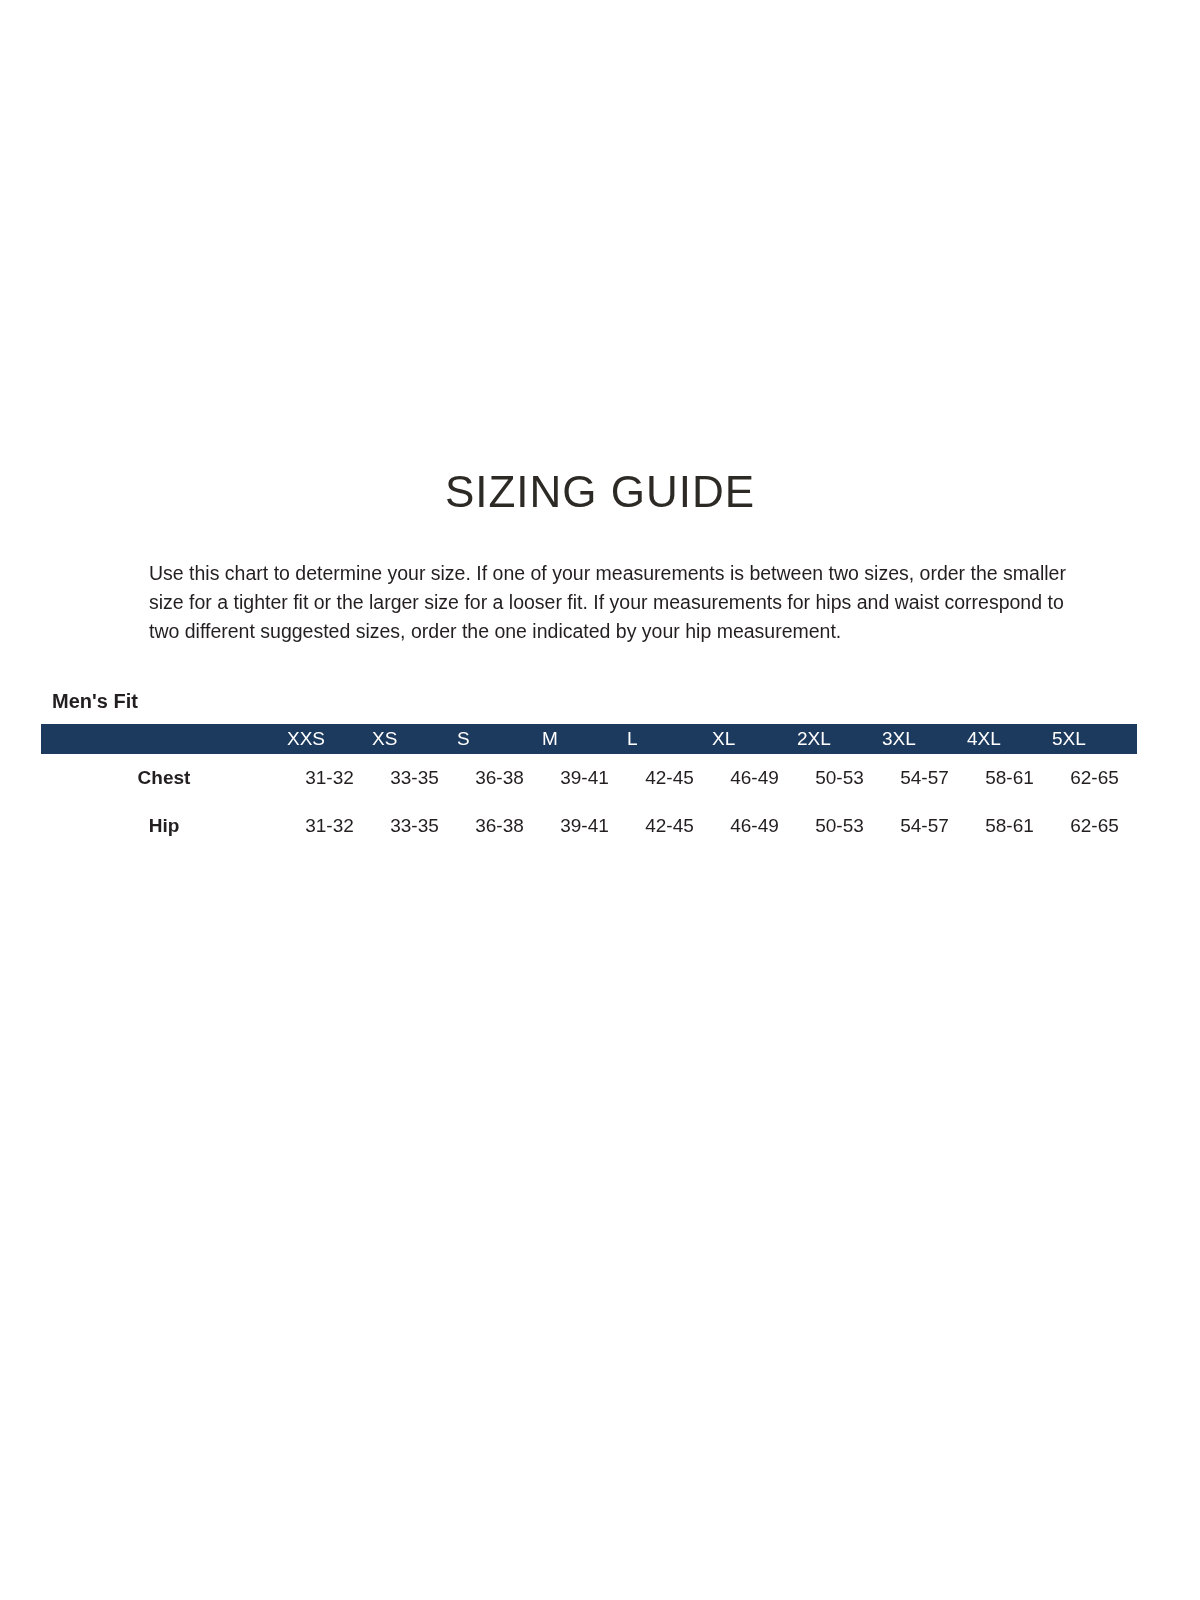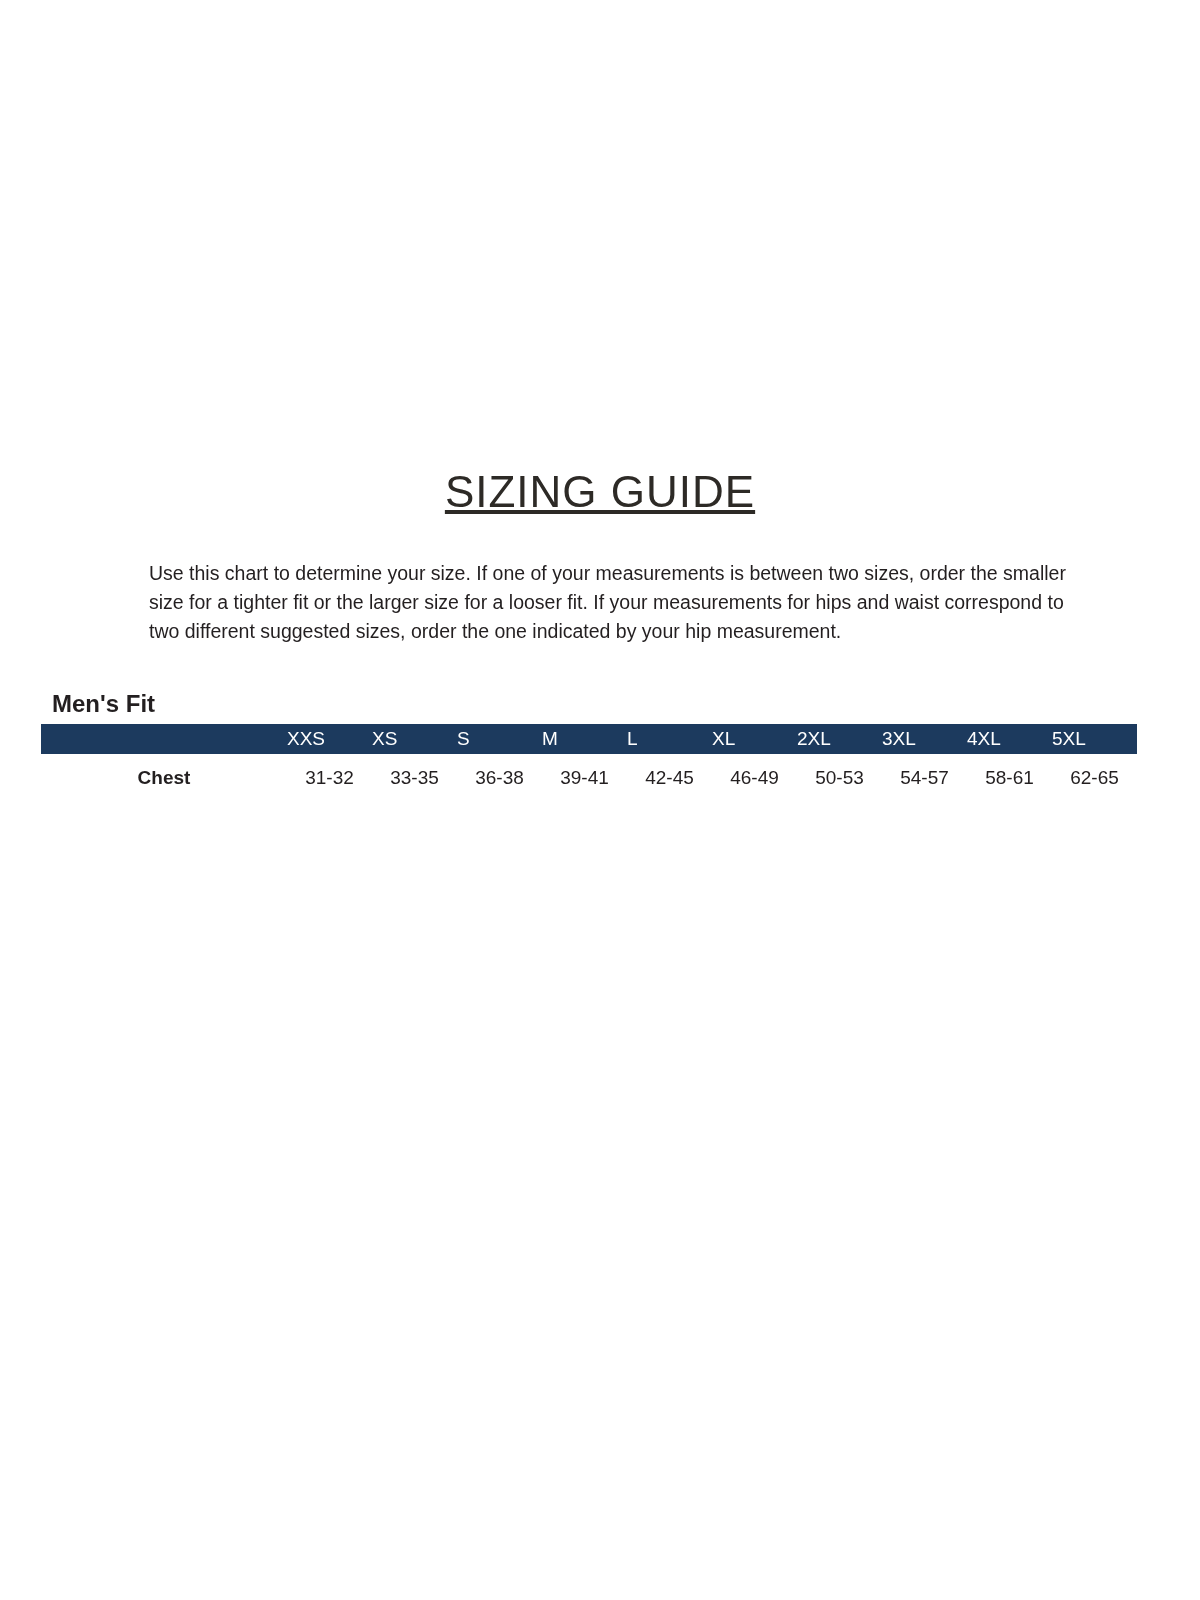--- a/index.html
+++ b/index.html
@@ -22,37 +22,36 @@
     position:absolute;
     top:467px;
     left:0;
     width:100%;
     margin:0;
     text-align:center;
     font-size:44px;
     font-weight:400;
     letter-spacing:1px;
     color:#2d2a26;
-    text-decoration:underline;
   }
   .intro{
     position:absolute;
     top:543px;
     left:133px;
     width:938px;
     margin:16px;
     font-size:19.5px;
     line-height:29px;
     color:var(--text-color);
   }
   .section-title{
     position:absolute;
     top:690px;
     left:52px;
-    font-size:24px;
+    font-size:20px;
     font-weight:700;
     color:var(--text-color);
   }
   table.size-table{
     position:absolute;
     top:724px;
     left:41px;
     width:1096px;
     border-collapse:collapse;
     table-layout:fixed;
@@ -110,15 +109,28 @@
           <td>33-35</td>
           <td>36-38</td>
           <td>39-41</td>
           <td>42-45</td>
           <td>46-49</td>
           <td>50-53</td>
           <td>54-57</td>
           <td>58-61</td>
           <td>62-65</td>
         </tr>
+        <tr>
+          <td class="row-label">Hip</td>
+          <td>31-32</td>
+          <td>33-35</td>
+          <td>36-38</td>
+          <td>39-41</td>
+          <td>42-45</td>
+          <td>46-49</td>
+          <td>50-53</td>
+          <td>54-57</td>
+          <td>58-61</td>
+          <td>62-65</td>
+        </tr>
       </tbody>
   </table>
 </div>
 
 </body></html>

